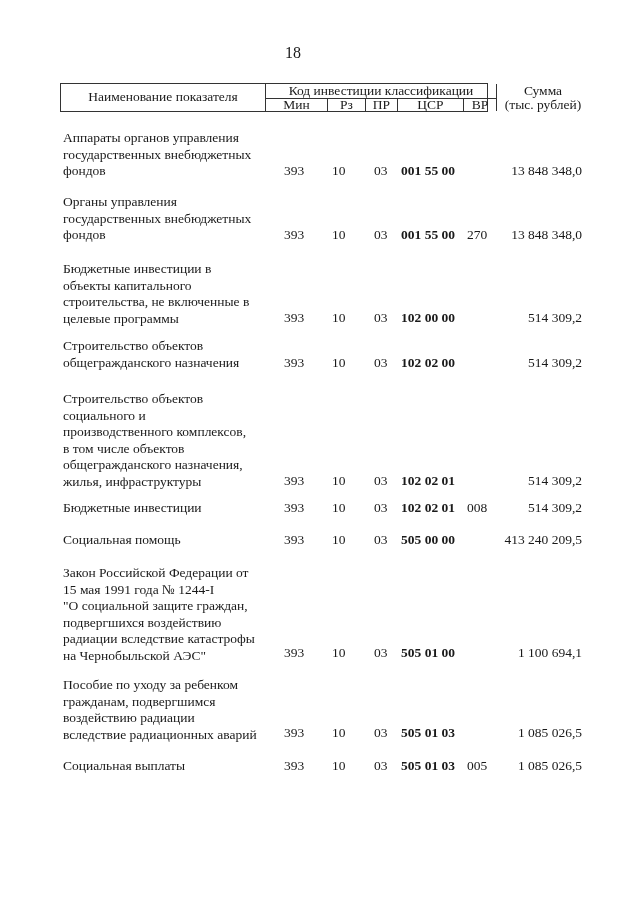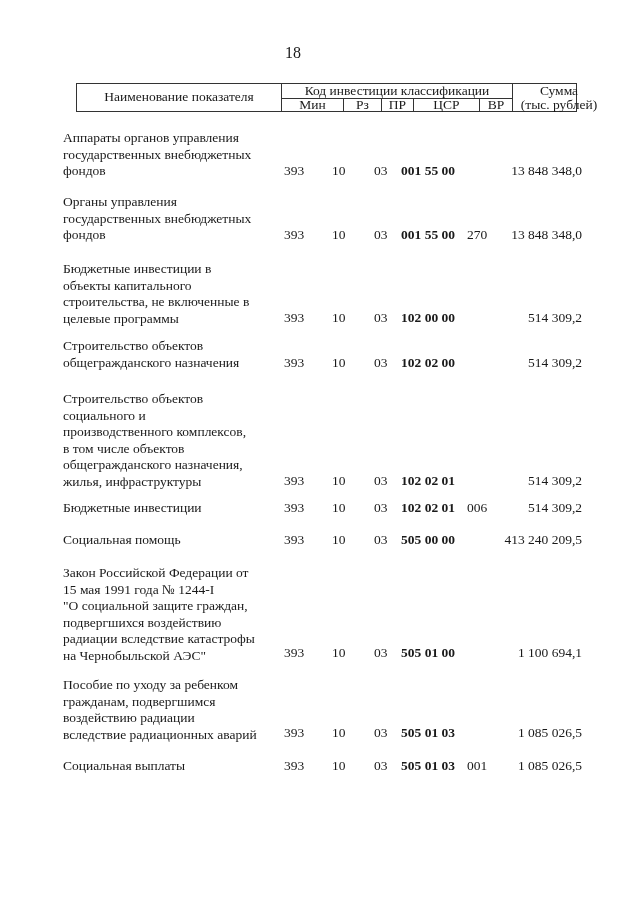--- a/index.html
+++ b/index.html
@@ -2,21 +2,21 @@
 <html><head>
 <meta charset="utf-8">
 <style>
   html, body { margin: 0; padding: 0; background: #ffffff; }
   body {
     width: 640px; height: 905px; position: relative; overflow: hidden;
     font-family: "Liberation Serif", "DejaVu Serif", serif;
     color: #1a1a1a; font-size: 13.5px;
   }
   .page-num { position: absolute; top: 44px; left: 0; width: 586px; text-align: center; font-size: 16px; }
-  .hdr { position: absolute; left: 60px; top: 83px; width: 501px; height: 29px; border: 1px solid #333; box-sizing: border-box; margin-left: 16px; }
+  .hdr { position: absolute; left: 60px; top: 83px; width: 428px; height: 29px; border: 1px solid #333; box-sizing: border-box; }
   .hcell { position: absolute; box-sizing: border-box; text-align: center; font-size: 13.5px; line-height: 14px; }
   .vline { position: absolute; top: 0; width: 1px; background: #333; }
   .hline { position: absolute; height: 1px; background: #333; }
   .row { position: absolute; left: 0; width: 640px; }
   .name { position: absolute; left: 63px; width: 210px; line-height: 16.5px; white-space: pre-line; }
   .cell { position: absolute; line-height: 16.5px; white-space: nowrap; }
   .c-min { left: 284px; }
   .c-rz { left: 332px; }
   .c-pr { left: 374px; }
   .c-csr { left: 401px; font-weight: bold; }
@@ -110,21 +110,21 @@
   <div class="cell c-vr" style="top:82px"></div>
   <div class="cell c-sum" style="top:82px">514 309,2</div>
 </div>
 
 <div class="row" style="top:500px;">
   <div class="name">Бюджетные инвестиции</div>
   <div class="cell c-min" style="top:0">393</div>
   <div class="cell c-rz" style="top:0">10</div>
   <div class="cell c-pr" style="top:0">03</div>
   <div class="cell c-csr" style="top:0">102 02 01</div>
-  <div class="cell c-vr" style="top:0">006</div>
+  <div class="cell c-vr" style="top:0">008</div>
   <div class="cell c-sum" style="top:0">514 309,2</div>
 </div>
 
 <div class="row" style="top:532px;">
   <div class="name">Социальная помощь</div>
   <div class="cell c-min" style="top:0">393</div>
   <div class="cell c-rz" style="top:0">10</div>
   <div class="cell c-pr" style="top:0">03</div>
   <div class="cell c-csr" style="top:0">505 00 00</div>
   <div class="cell c-vr" style="top:0"></div>
@@ -158,15 +158,15 @@
   <div class="cell c-vr" style="top:48px"></div>
   <div class="cell c-sum" style="top:48px">1 085 026,5</div>
 </div>
 
 <div class="row" style="top:758px;">
   <div class="name">Социальная выплаты</div>
   <div class="cell c-min" style="top:0">393</div>
   <div class="cell c-rz" style="top:0">10</div>
   <div class="cell c-pr" style="top:0">03</div>
   <div class="cell c-csr" style="top:0">505 01 03</div>
-  <div class="cell c-vr" style="top:0">001</div>
+  <div class="cell c-vr" style="top:0">005</div>
   <div class="cell c-sum" style="top:0">1 085 026,5</div>
 </div>
 
 </body></html>

